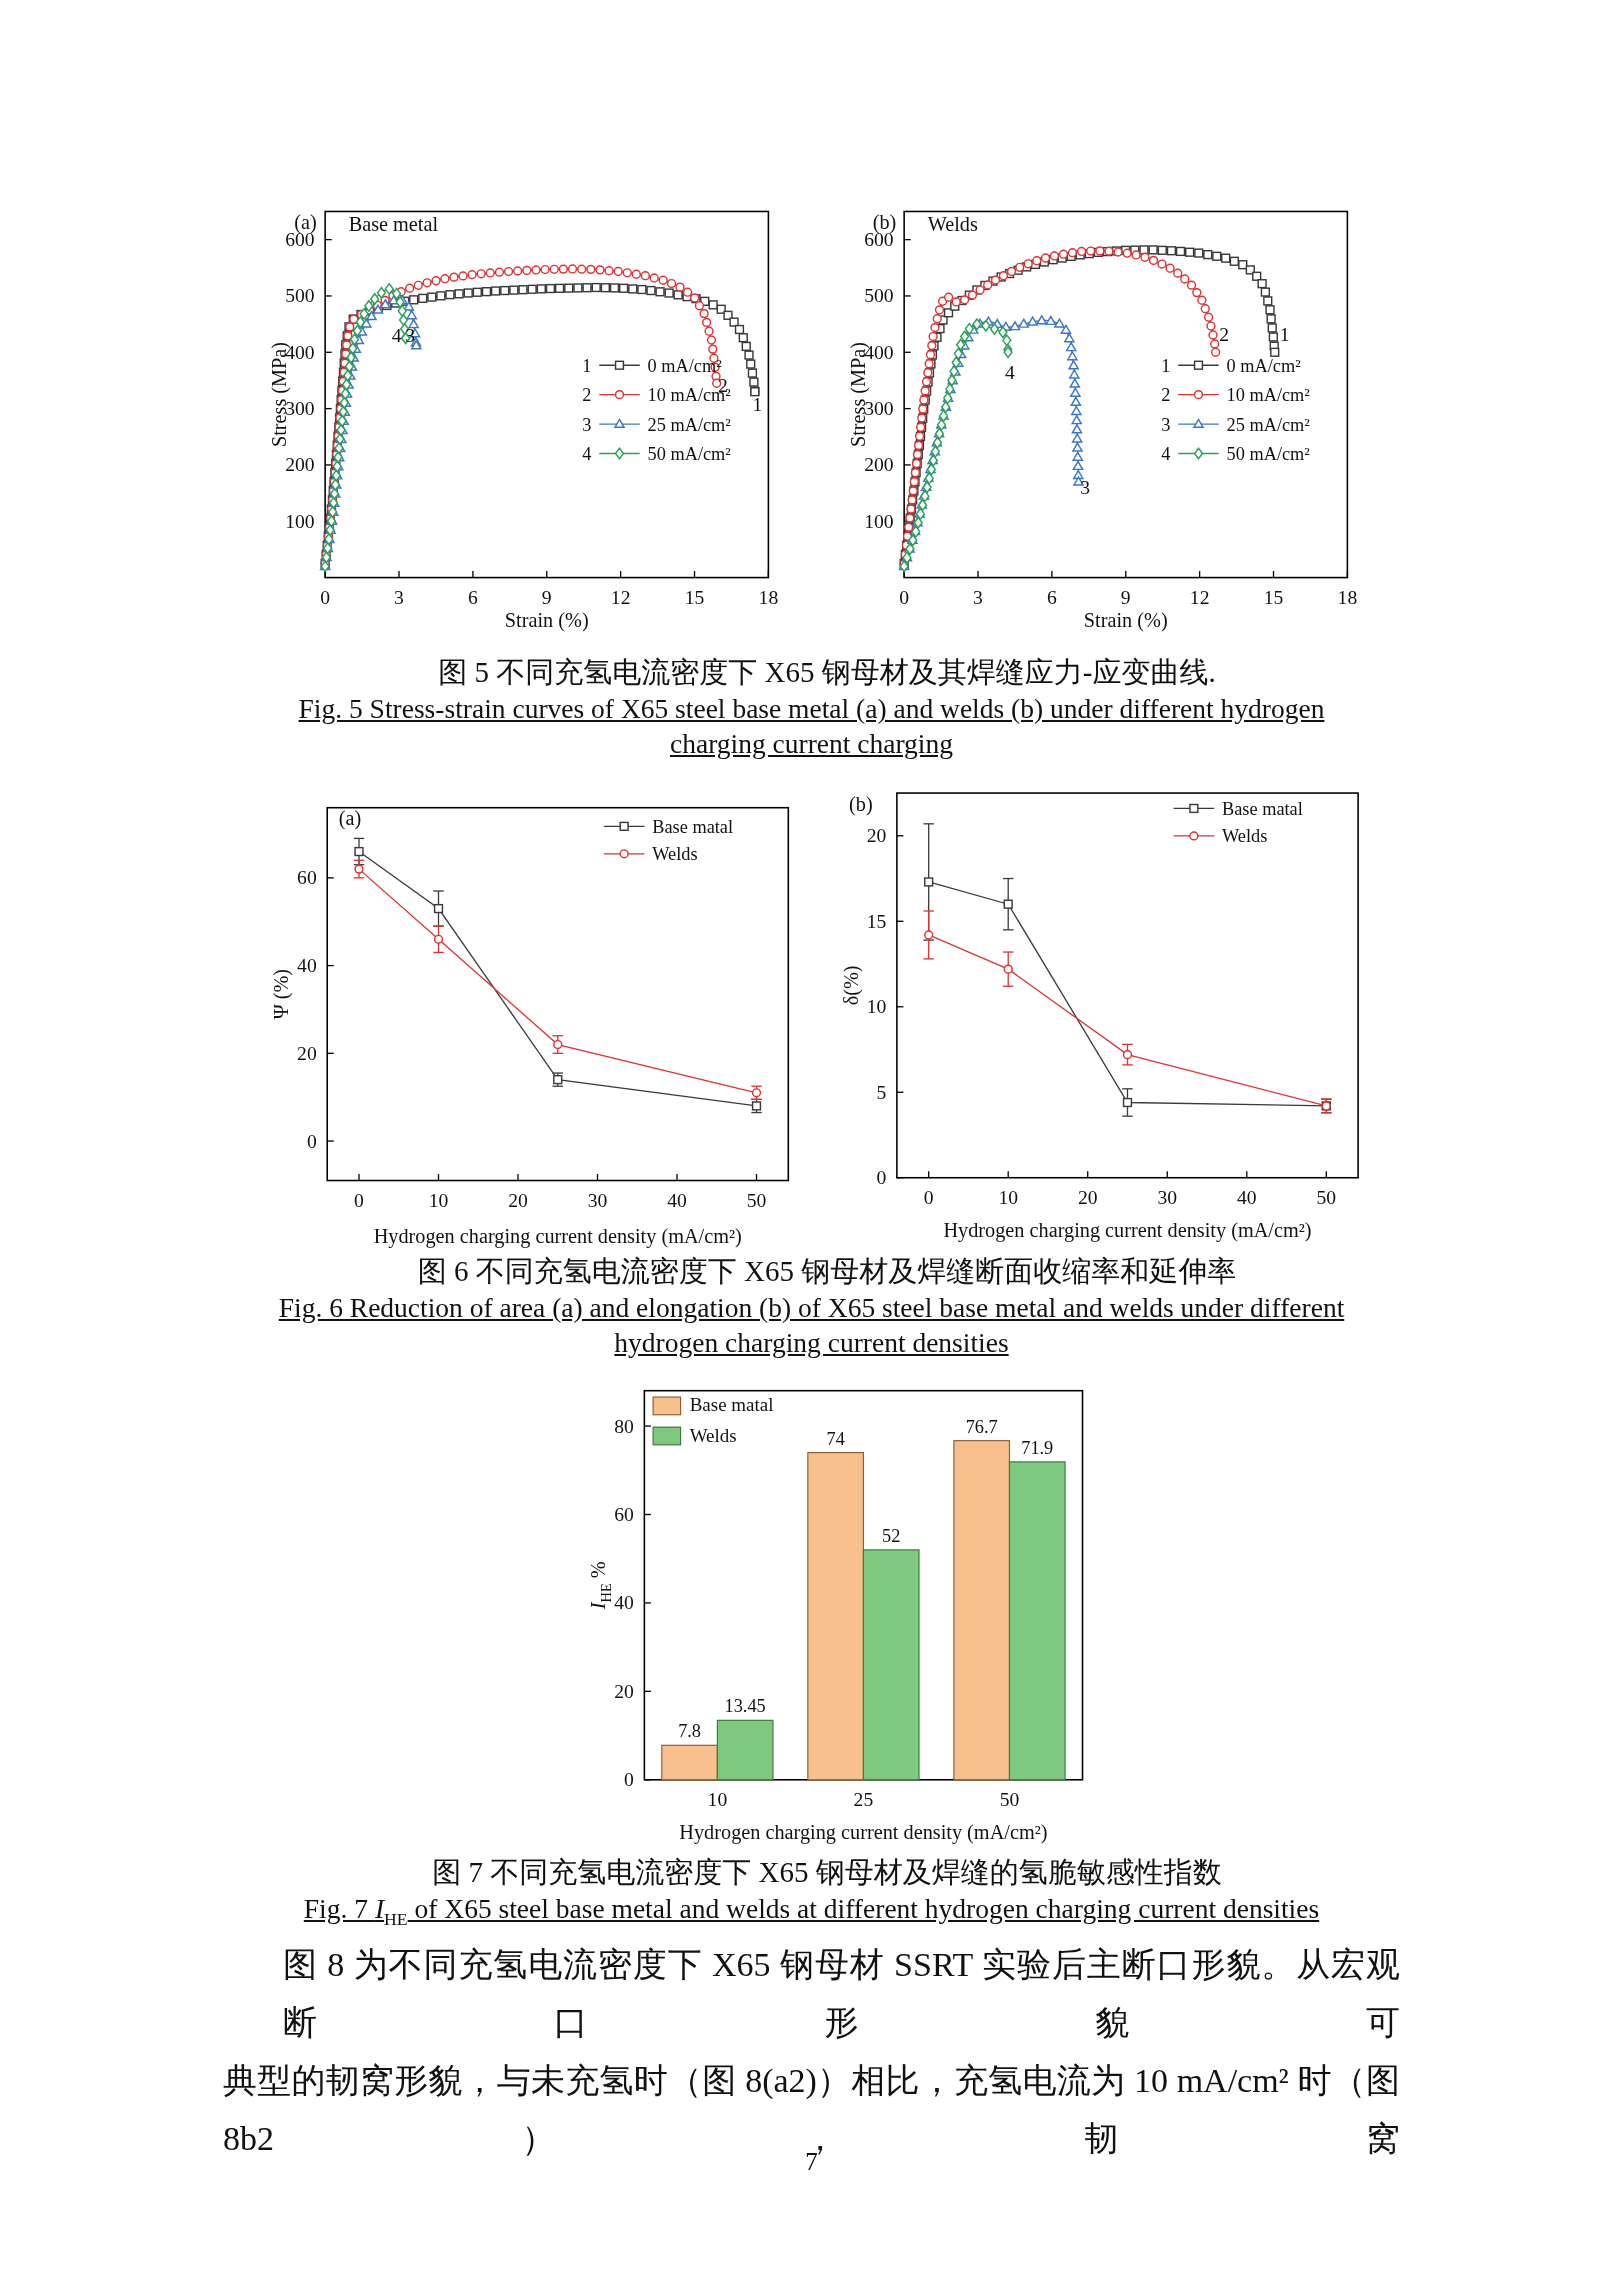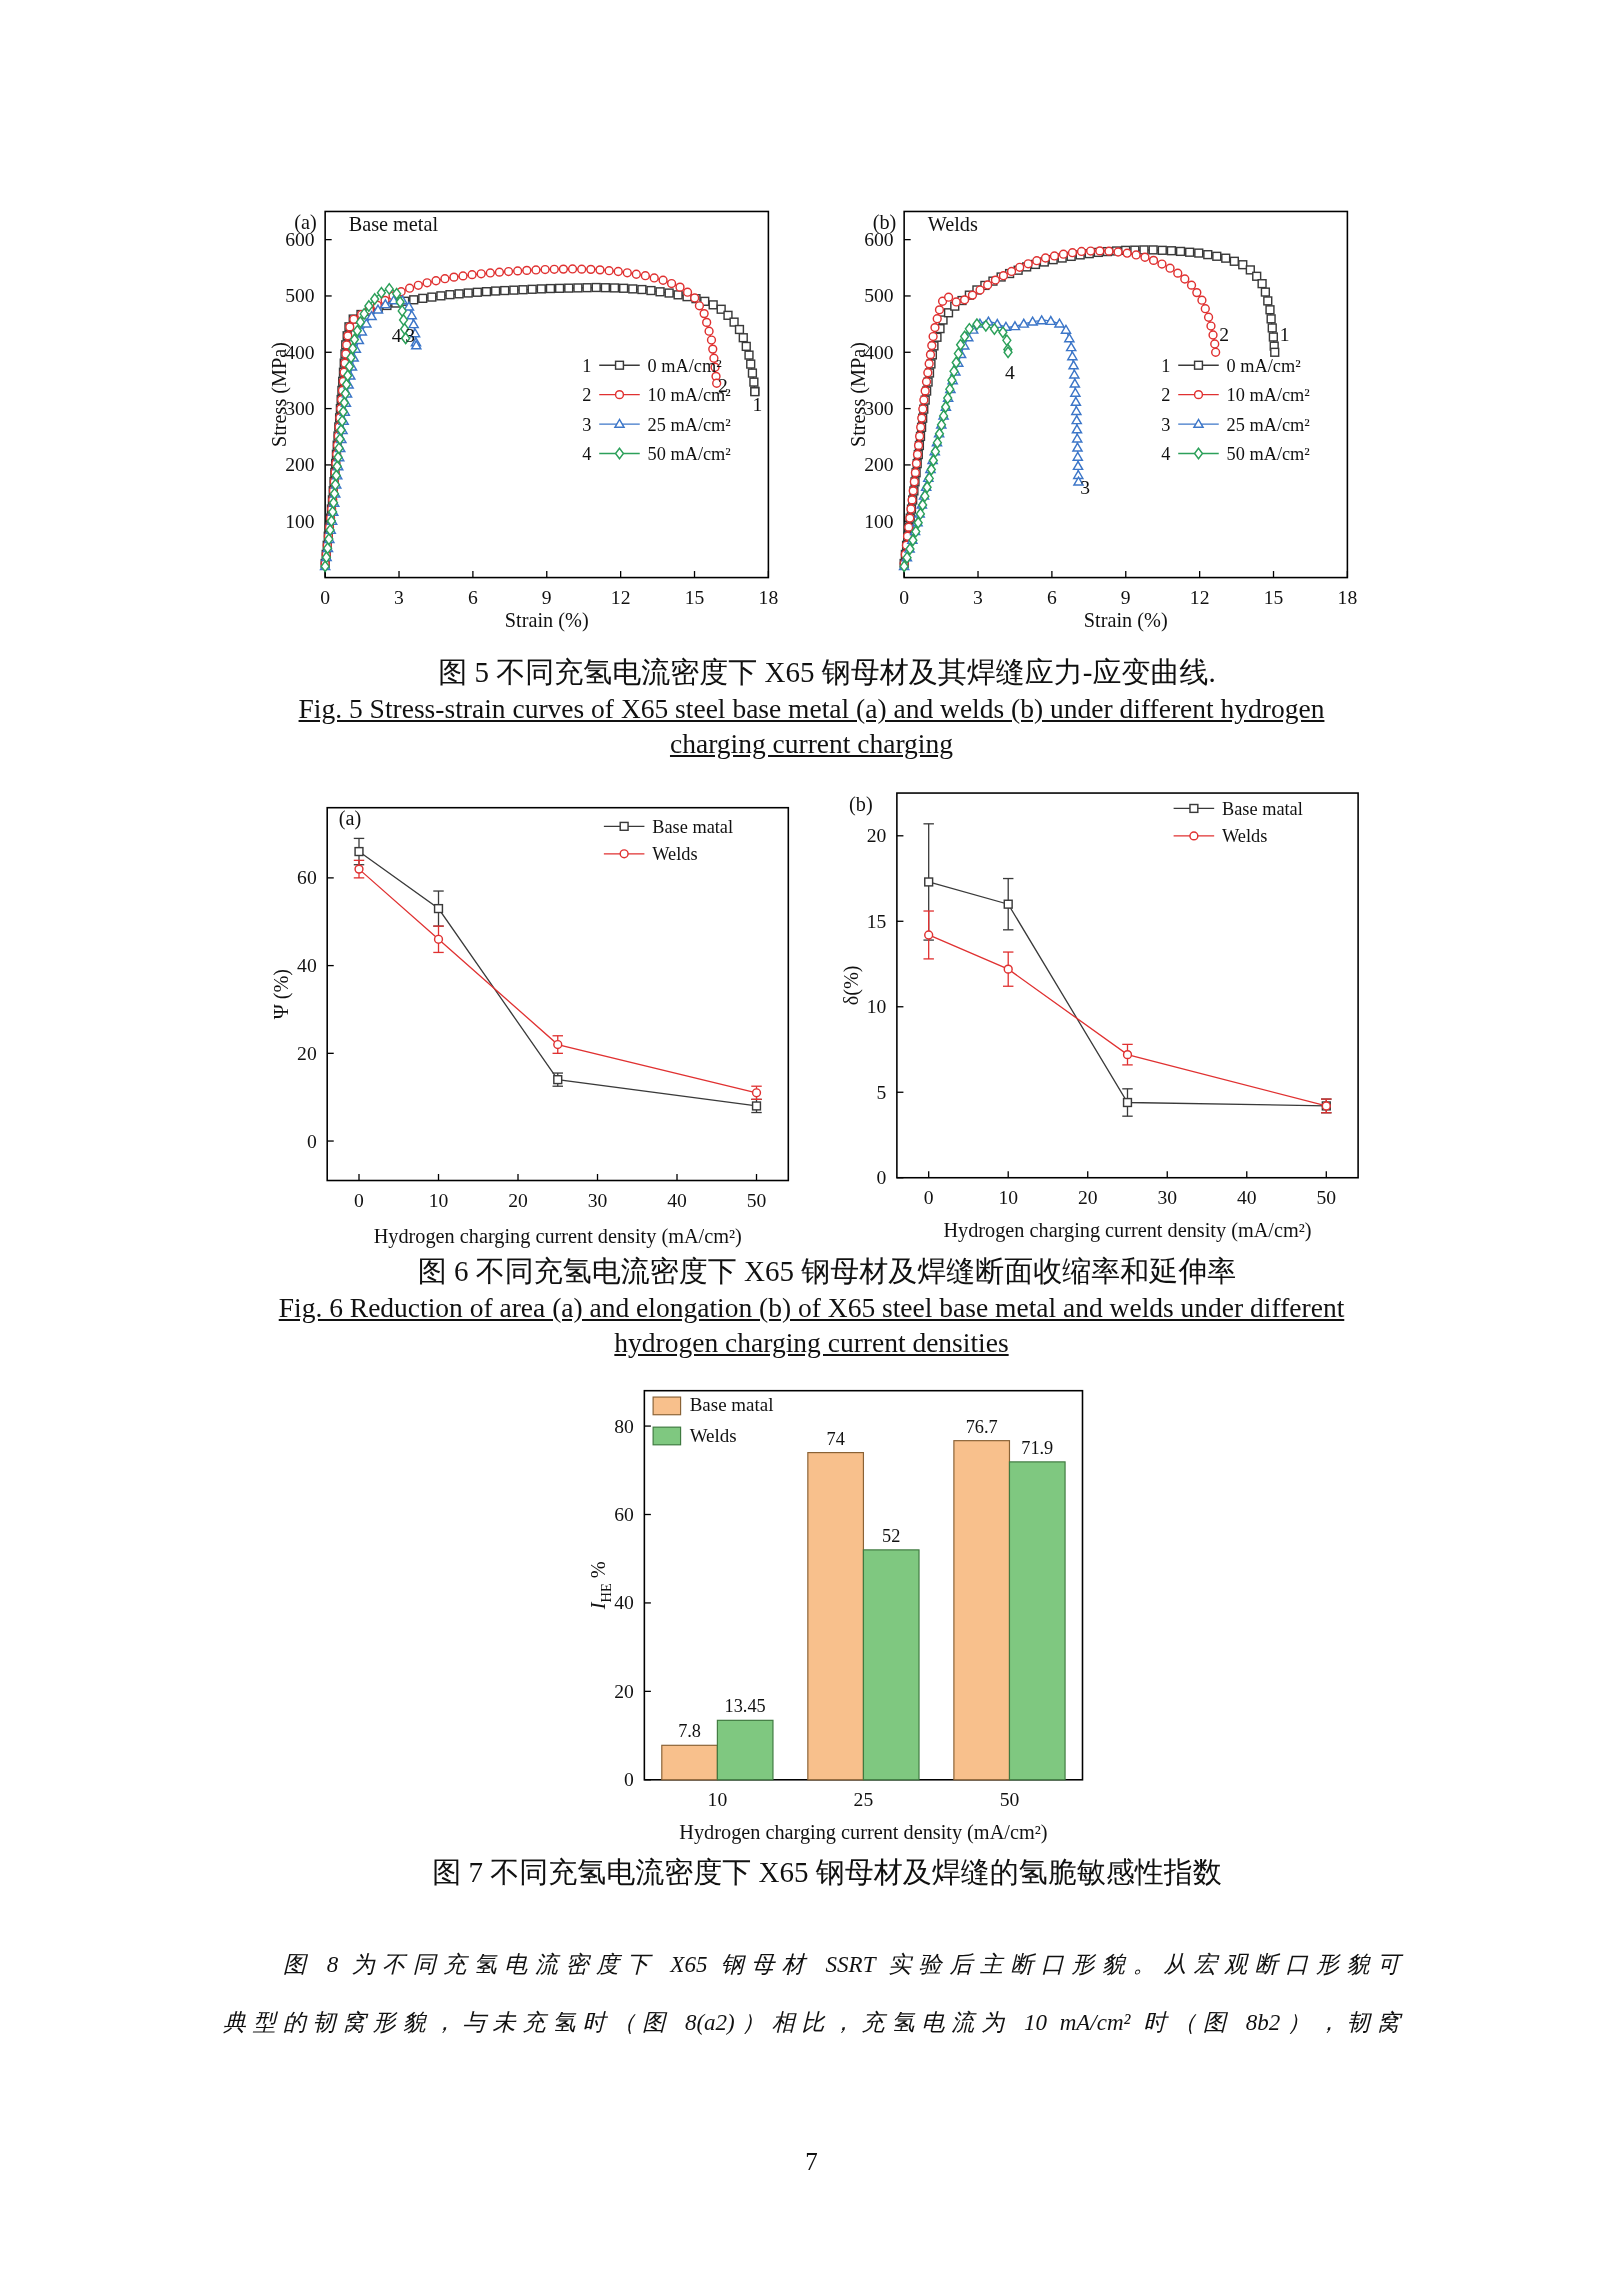--- a/index.html
+++ b/index.html
@@ -8,21 +8,21 @@
     position:relative; width:1623px; height:2295px; background:#ffffff;
     font-family:"Liberation Serif", serif; color:#111; overflow:hidden;
     margin:0 auto;
   }
   svg[data-chart] { position:absolute; overflow:visible; }
   .cap { position:absolute; left:0; width:100%; text-align:center; }
   .cap-cn { font-size:29px; line-height:38px;padding-left:31px; }
   .cap-en { font-size:27.5px; line-height:35px;text-decoration:underline; }
   .cap-en sub { font-size:17.7px; }
   .cap-en i { font-style:italic; }
-  .body-text { position:absolute; left:223px; width:1177px; font-size:23px;font-style:italic; }
+  .body-text { position:absolute; left:223px; width:1177px; font-size:34px; }
   .body-line { line-height:58px; text-align:justify; text-align-last:justify; white-space:normal; }
   .body-line.indent { padding-left:60px; }
   .pageno { position:absolute; left:0; width:100%; text-align:center; font-size:25px; }
 </style>
 </head>
 <body>
 
 <div class="page">
 
   <svg data-chart="0" width="523" height="461" style="left:265px; top:182px" viewBox="0 0 800 705">
@@ -789,20 +789,21 @@
       <rect x="673.3333333333334" y="158.8579545454545" width="85" height="486.1420454545455" fill="#7fc880" stroke="#3f7a40" stroke-width="1.8"></rect>
       <text x="715.8333333333334" y="146.8579545454545" text-anchor="middle" font-size="28" fill="#111" font-family="&quot;Liberation Serif&quot;, serif">71.9</text>
       <rect x="128.4" y="59.75" width="42" height="27" fill="#f8c08c" stroke="#8a6236" stroke-width="1.8"></rect>
       <text x="184.4" y="81.75" text-anchor="start" font-size="29" fill="#111" font-family="&quot;Liberation Serif&quot;, serif">Base matal</text>
       <rect x="128.4" y="105.75" width="42" height="27" fill="#7fc880" stroke="#3f7a40" stroke-width="1.8"></rect>
       <text x="184.4" y="127.75" text-anchor="start" font-size="29" fill="#111" font-family="&quot;Liberation Serif&quot;, serif">Welds</text>
     </svg>
 
   <div class="cap" style="top:1853px">
     <div class="cap-cn">图 7 不同充氢电流密度下 X65 钢母材及焊缝的氢脆敏感性指数</div>
+    <div class="cap-en"><span>Fig. 7 </span><i>I</i><sub>HE</sub><span> of X65 steel base metal and welds at different hydrogen charging current densities</span></div>
   </div>
 
   <div class="body-text" style="top:1936px">
     <div class="body-line indent">图 8 为不同充氢电流密度下 X65 钢母材 SSRT 实验后主断口形貌。从宏观断口形貌可</div>
     <div class="body-line">典型的韧窝形貌，与未充氢时（图 8(a2)）相比，充氢电流为 10 mA/cm² 时（图 8b2），韧窝</div>
   </div>
 
   <div class="pageno" style="top:2148px">7</div>
 
 </div>

